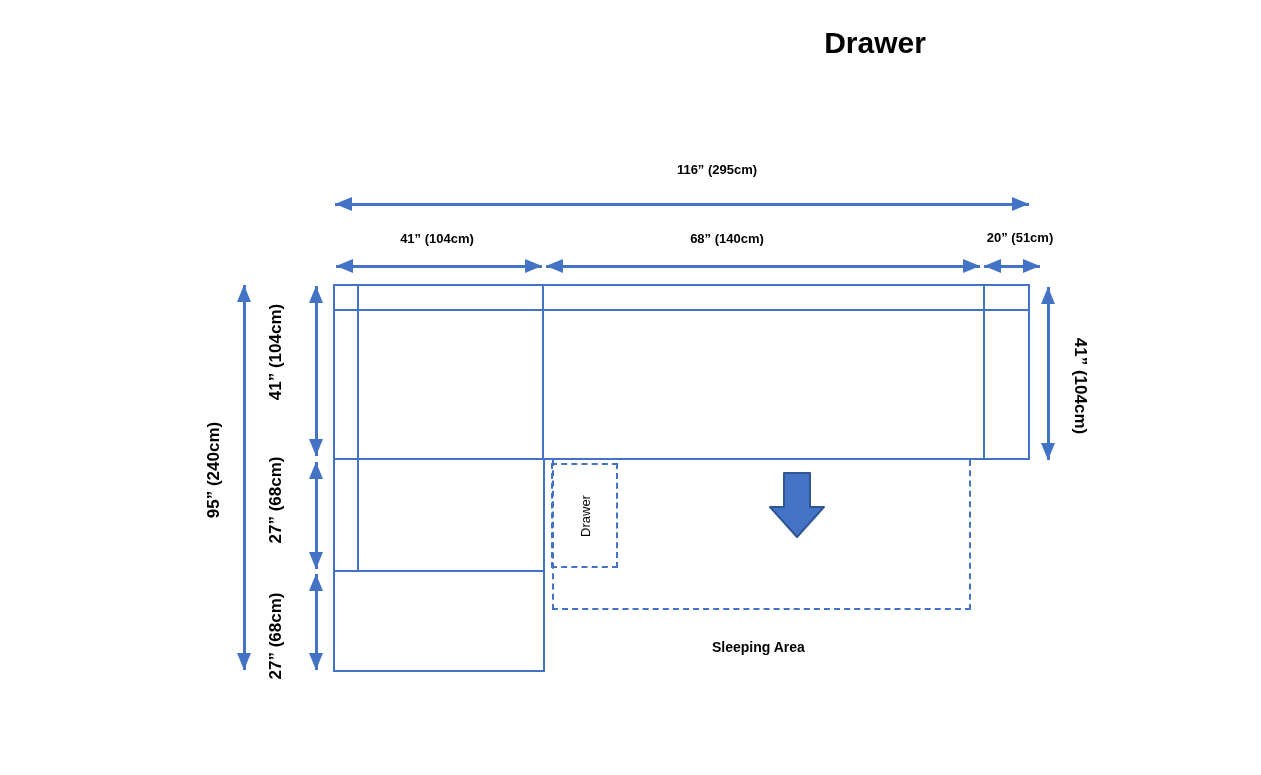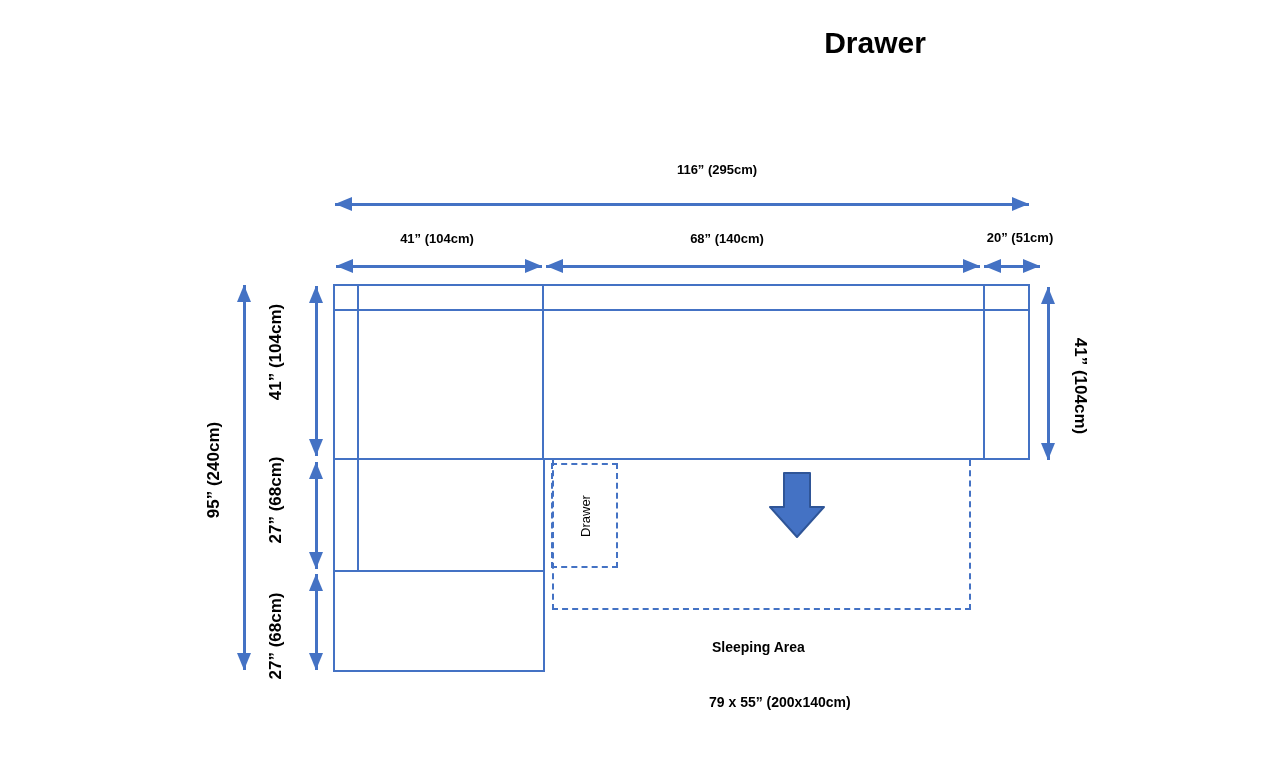--- a/index.html
+++ b/index.html
@@ -89,15 +89,14 @@
     <span class="drawer-text">Drawer</span>
   </div>
 
   <div class="abs sleep-rect" style="left:552px; top:460px; width:419px; height:150px;"></div>
 
   <svg class="abs" style="left:769px; top:472px;" width="56" height="66" viewBox="0 0 56 66">
     <polygon points="15,1 41,1 41,35 55,35 28,65 1,35 15,35" fill="#4472C4" stroke="#2F5597" stroke-width="2" stroke-linejoin="round"></polygon>
   </svg>
 
   <div class="abs big-label" style="left:712px; top:639px;">Sleeping Area</div>
-  <div class="abs big-label" style="left:709px; top:694px;">79 x 55” (200x140cm)</div>
 
 </div>
 
 </body></html>

